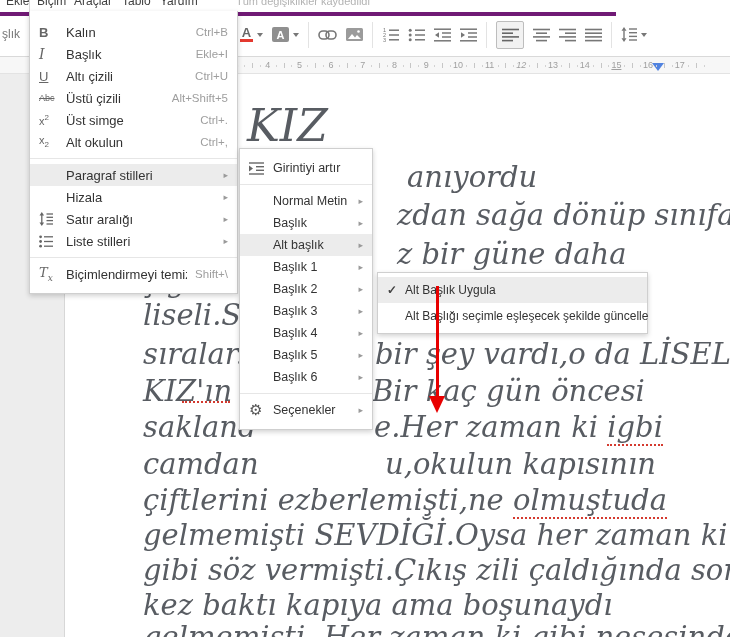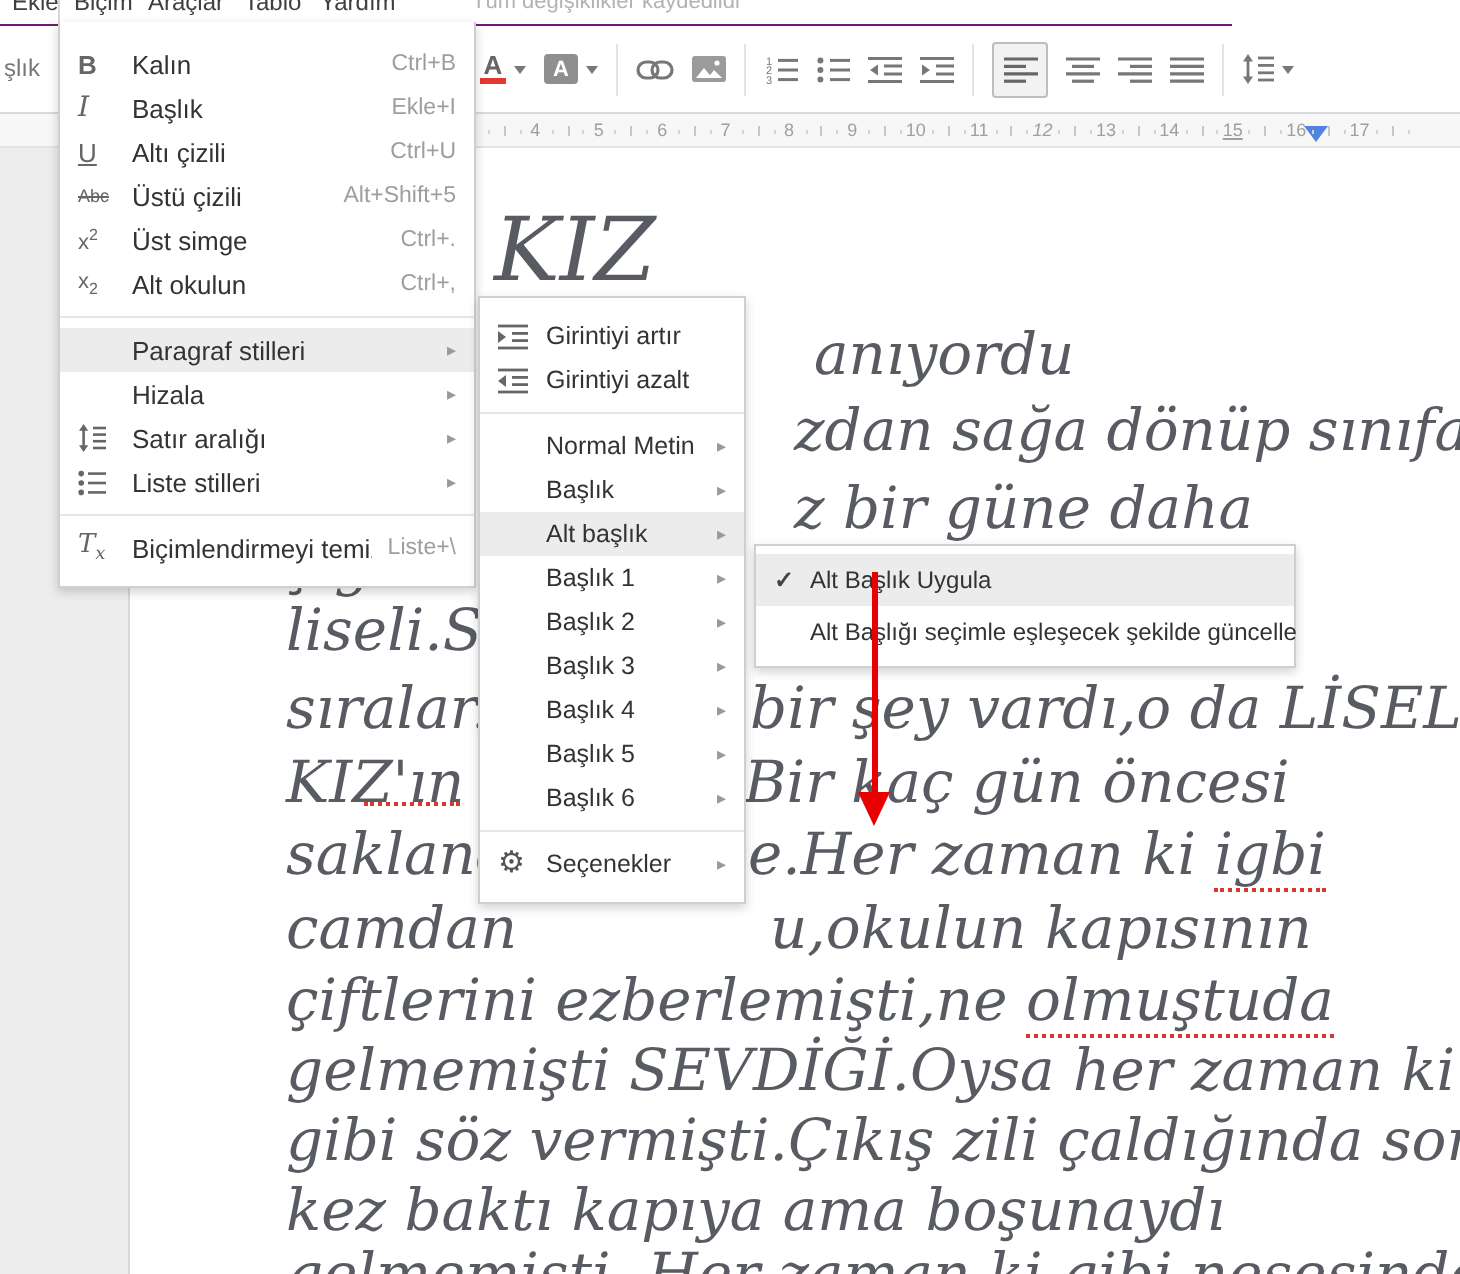--- a/index.html
+++ b/index.html
@@ -1,21 +1,21 @@
 <!DOCTYPE html>
 <html><head>
 <meta charset="utf-8">
 <style>
   html,body{margin:0;padding:0}
   body{width:730px;height:637px;position:relative;overflow:hidden;background:#fff;
        font-family:"Liberation Sans",sans-serif}
 
   
   .menubar{position:absolute;top:0;left:0;width:616px;height:12px;background:#fff;
-           border-bottom:1px solid #701a75;z-index:6}
+           border-bottom:4px solid #701a75;z-index:6}
   .mb-item{position:absolute;top:-6px;font-size:12px;color:#404040;white-space:nowrap}
   .mb-status{position:absolute;top:-5px;left:236px;font-size:11px;color:#b3b3b3;white-space:nowrap}
   .mb-edge{position:absolute;top:0;width:1px;height:12px;background:#d9d9d9}
 
   
   .toolbar{position:absolute;top:13px;left:0;width:730px;height:43px;background:#fff;
            border-bottom:1px solid #d9d9d9;z-index:5}
   .tb-frag{position:absolute;left:2px;top:14px;font-size:12px;color:#777}
   .tb-icons{position:absolute;left:240px;top:0;height:43px;display:flex;align-items:center;gap:9px}
   .tsep{width:1px;height:26px;background:#e3e3e3}
@@ -407,53 +407,39 @@
       </span>
       <span class="mlb">Liste stilleri</span>
       <span class="mar">▸</span>
     </div>
   <div class="msep"></div>
   <div class="mi">
       <span class="mic">
         <span style="font-family:'DejaVu Serif',serif;font-style:italic;font-size:13px">T<sub style="font-size:9px">x</sub></span>
       </span>
       <span class="mlb">Biçimlendirmeyi temizle</span>
-      <span class="msc">Liste+\</span>
+      <span class="msc">Shift+\</span>
     </div>
 </div>
 
 <div class="menu" id="menu-para">
   <div class="mi">
       <span class="mic">
         <svg width="15" height="13">
           <g stroke="#666" stroke-width="1.4">
             <line x1="0" y1="1" x2="15" y2="1"></line>
             <line x1="7" y1="4.7" x2="15" y2="4.7"></line>
             <line x1="7" y1="8.3" x2="15" y2="8.3"></line>
             <line x1="0" y1="12" x2="15" y2="12"></line>
           </g>
           <path d="M0 3.5L4 6.5 0 9.5z" fill="#666"></path>
         </svg>
       </span>
       <span class="mlb">Girintiyi artır</span>
     </div>
-  <div class="mi">
-      <span class="mic">
-        <svg width="15" height="13">
-          <g stroke="#666" stroke-width="1.4">
-            <line x1="0" y1="1" x2="15" y2="1"></line>
-            <line x1="7" y1="4.7" x2="15" y2="4.7"></line>
-            <line x1="7" y1="8.3" x2="15" y2="8.3"></line>
-            <line x1="0" y1="12" x2="15" y2="12"></line>
-          </g>
-          <path d="M4 3.5L0 6.5l4 3z" fill="#666"></path>
-        </svg>
-      </span>
-      <span class="mlb">Girintiyi azalt</span>
-    </div>
   <div class="msep"></div>
   <div class="mi">
       <span class="mic"></span>
       <span class="mlb">Normal Metin</span>
       <span class="mar">▸</span>
     </div>
   <div class="mi">
       <span class="mic"></span>
       <span class="mlb">Başlık</span>
       <span class="mar">▸</span>

